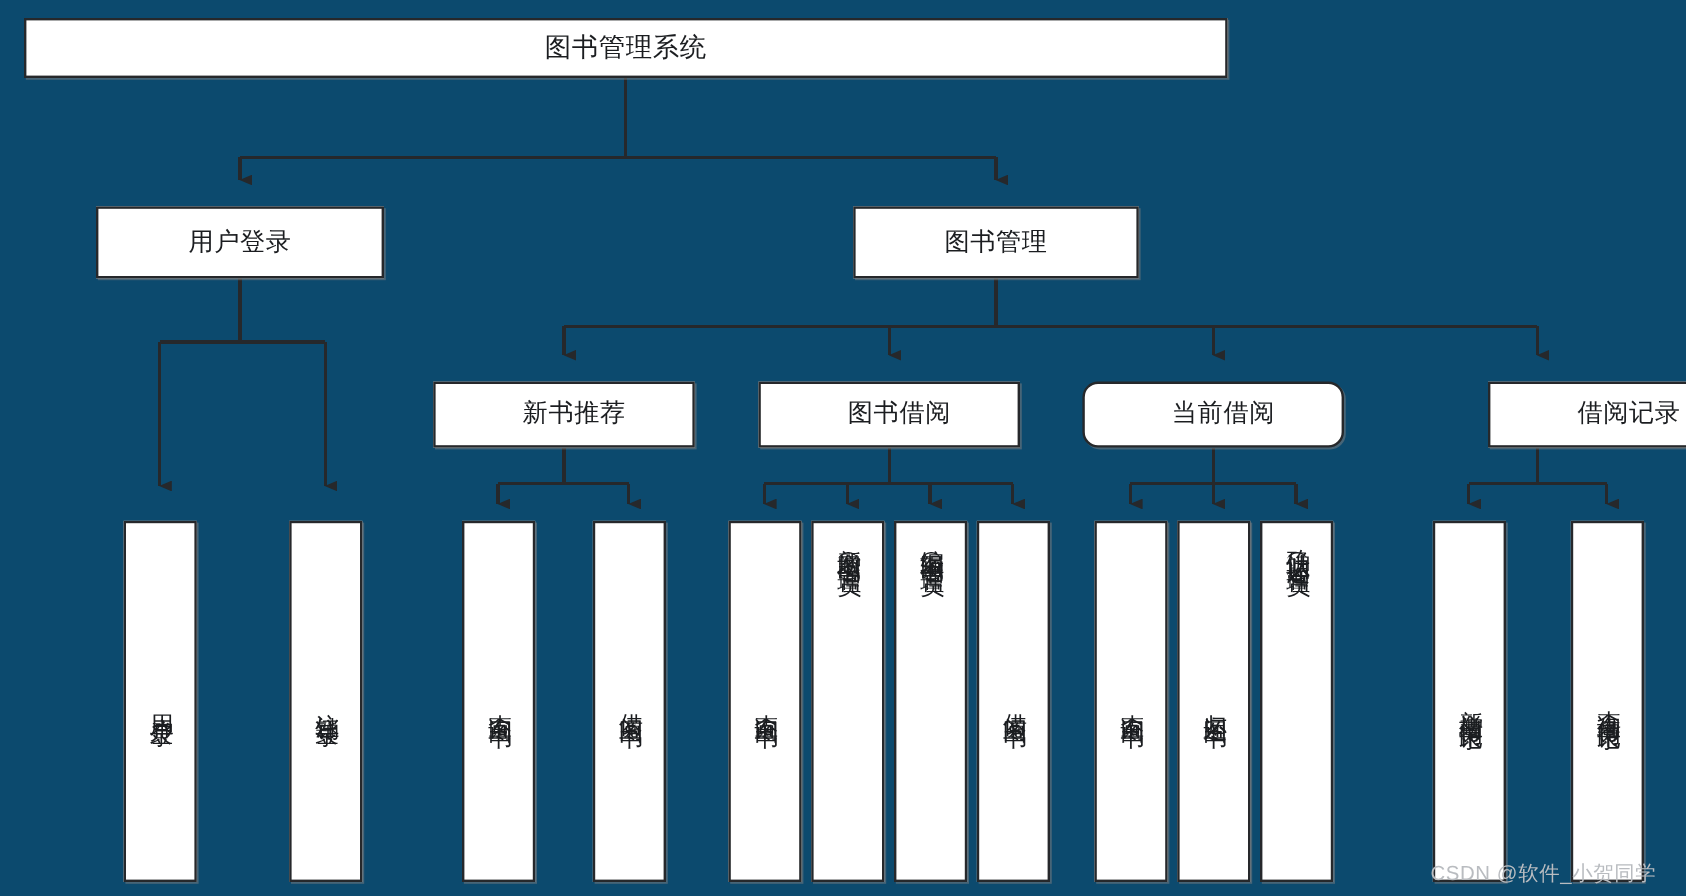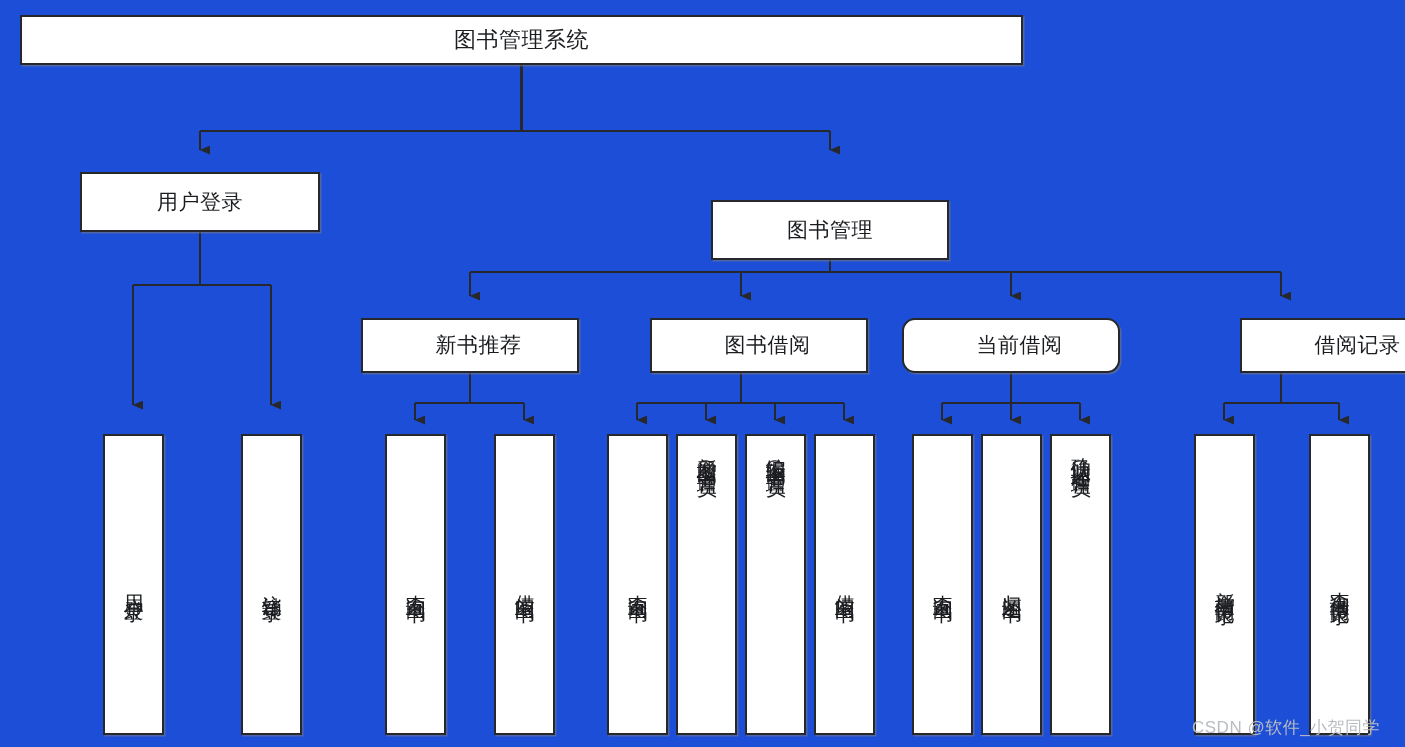--- a/index.html
+++ b/index.html
@@ -8,21 +8,21 @@
     padding: 0;
     background: #ffffff;
   }
   body {
     font-family: "Liberation Sans", "DejaVu Sans", sans-serif;
   }
   #diagram-canvas {
     position: relative;
     width: 1405px;
     height: 747px;
-    background: #1d4ed8;
+    background: #0c4a6e;
     overflow: hidden;
   }
   #edge-layer {
     position: absolute;
     left: 0;
     top: 0;
     width: 1405px;
     height: 747px;
     pointer-events: none;
   }
@@ -127,28 +127,28 @@
     </g>
   </svg>
 
   <div class="node root" style="left:20px; top:15px; width:1003px; height:50px;">
     <span class="node-label">图书管理系统</span>
   </div>
 
   <div class="node level2" style="left:80px; top:172px; width:240px; height:60px;">
     <span class="node-label">用户登录</span>
   </div>
-  <div class="node level2" style="left:711px; top:172px; width:238px; height:60px;margin-top:28px;">
+  <div class="node level2" style="left:711px; top:172px; width:238px; height:60px;">
     <span class="node-label">图书管理</span>
   </div>
 
   <div class="node level3" style="left:361px; top:318px; width:218px; height:55px;">
     <span class="node-label">新书推荐</span>
   </div>
-  <div class="node level3" style="left:650px; top:318px; width:218px; height:55px;">
+  <div class="node level3" style="left:632px; top:318px; width:218px; height:55px;">
     <span class="node-label">图书借阅</span>
   </div>
   <div class="node level3" style="left:902px; top:318px; width:218px; height:55px;border-radius:13px;">
     <span class="node-label">当前借阅</span>
   </div>
   <div class="node level3" style="left:1240px; top:318px; width:218px; height:55px;">
     <span class="node-label">借阅记录</span>
   </div>
 
   <div class="node leaf centered" style="left:103px; top:434px; width:61px; height:301px;">

